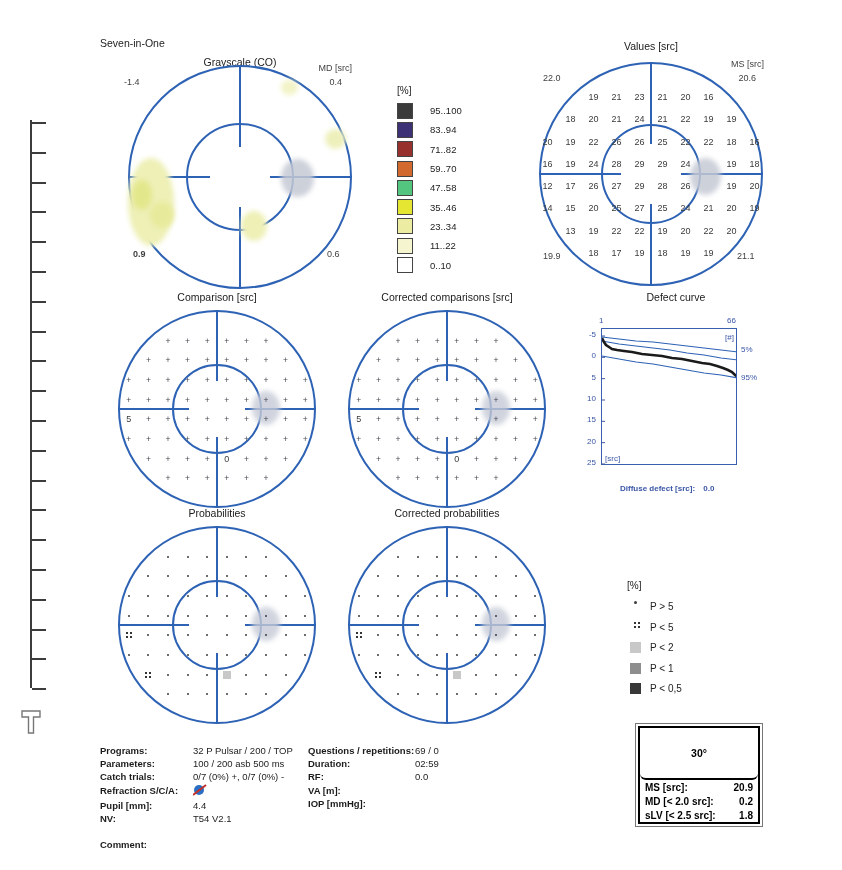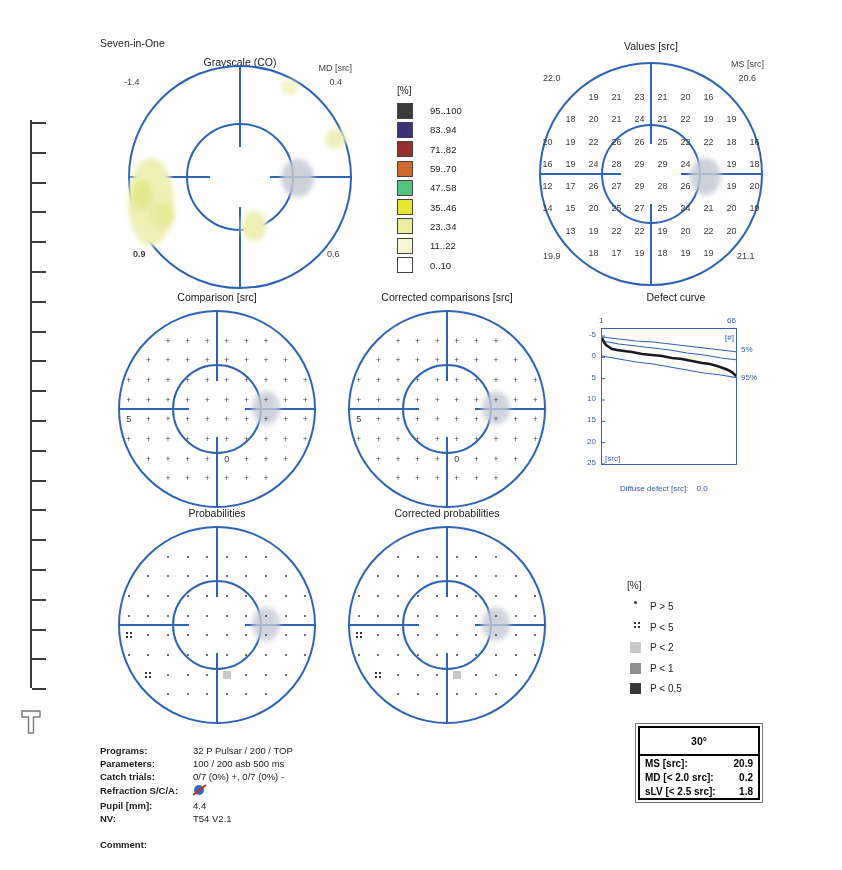--- a/index.html
+++ b/index.html
@@ -33,21 +33,21 @@
   .dc-box{position:absolute; left:601px; top:328px; width:136px; height:137px; border:1px solid #3a5fb0; background:#fff;}
   .dc-ylab{position:absolute; left:576px; width:20px; text-align:right; font-size:8px; color:var(--bluetext);}
   .dctext{position:absolute; font-size:8px; color:var(--bluetext); white-space:nowrap;}
   .thin{fill:none; stroke:#2d62b4; stroke-width:1.2;}
   .thick{fill:none; stroke:#1b1b1b; stroke-width:2.6;}
   .tick{stroke:#3a56a6; stroke-width:1;}
   .info{position:absolute; display:grid; font-size:9.5px; line-height:13.2px; color:#1c1c1c;}
   .inf-l{font-weight:bold; white-space:nowrap;}
   .inf-v{white-space:nowrap;}
   .sumbox{position:absolute; left:638px; top:726px; width:122px; border:2px solid #000; outline:1px solid #777; outline-offset:2px; background:#fff; font-size:10px; color:#000;}
-  .sumhead{text-align:center; font-weight:bold; border-bottom:2px solid #000; padding:7px 0; font-size:10.5px;}
+  .sumhead{text-align:center; font-weight:bold; border-bottom:2px solid #000; padding:19px 0; font-size:10.5px;border-radius:6px;}
   .sumrow{display:flex; justify-content:space-between; padding:1.5px 5px;}
   .ruler-line{position:absolute; left:30px; top:120px; width:2px; height:568px; background:#3c3c3c;}
   .ruler-ticks{position:absolute; left:32px; top:122px; width:14px; height:568px;
     background:repeating-linear-gradient(to bottom, #3c3c3c 0 2px, transparent 2px 29.8px);}
 </style>
 </head>
 <body>
 
 <div id="page">
 
@@ -424,21 +424,21 @@
         <line x1="0" x2="3" y1="71" y2="71" class="tick"></line>
         <line x1="0" x2="3" y1="92.33333333333333" y2="92.33333333333333" class="tick"></line>
         <line x1="0" x2="3" y1="113.66666666666667" y2="113.66666666666667" class="tick"></line>
         <line x1="0" x2="3" y1="135" y2="135" class="tick"></line>
       </svg>
   </div>
   <div class="dctext" style="left:712px; top:333px; width:22px; text-align:right;">[#]</div>
   <div class="dctext" style="left:605px; top:454px;">[src]</div>
   <div class="dctext" style="left:741px; top:345px;">5%</div>
   <div class="dctext" style="left:741px; top:373px;">95%</div>
-  <div class="dctext" style="left:620px; top:484px;">
+  <div class="dctext" style="left:620px; top:484px;font-weight:bold;">
     <span>Diffuse defect [src]:</span>
     <span style="padding-left:6px;">0.0</span>
   </div>
 
   <div class="ctitle" style="left:118px; top:507px; width:198px;">Probabilities</div>
   <div class="abs">
       <div class="ring" style="left: 118px; top: 526px; width: 198px; height: 198px;"></div>
       <div class="ring" style="left: 172px; top: 580px; width: 90px; height: 90px;"></div>
       <div class="bar" style="left: 216px; top: 526px; width: 2px; height: 71px;"></div>
       <div class="bar" style="left: 216px; top: 653px; width: 2px; height: 71px;"></div>
@@ -956,20 +956,32 @@
       <div class="inf-l">Refraction S/C/A:</div>
       <div class="inf-v"><svg width="14" height="12">
           <circle cx="6" cy="6" r="5" fill="#2a6fc4"></circle>
           <line x1="0" y1="11" x2="13" y2="1" stroke="#c23128" stroke-width="2"></line>
         </svg></div>
       <div class="inf-l">Pupil [mm]:</div>
       <div class="inf-v">4.4</div>
       <div class="inf-l">NV:</div>
       <div class="inf-v">T54 V2.1</div>
     </div>
+  <div class="info" style="left:308px; top:744px; grid-template-columns:107px auto;">
+      <div class="inf-l">Questions / repetitions:</div>
+      <div class="inf-v">69 / 0</div>
+      <div class="inf-l">Duration:</div>
+      <div class="inf-v">02:59</div>
+      <div class="inf-l">RF:</div>
+      <div class="inf-v">0.0</div>
+      <div class="inf-l">VA [m]:</div>
+      <div class="inf-v"></div>
+      <div class="inf-l">IOP [mmHg]:</div>
+      <div class="inf-v"></div>
+    </div>
   <div class="abs b" style="left:100px; top:839px; font-size:9.5px; color:#1c1c1c;">Comment:</div>
 
 <div class="dc-ylab" style="top: 330px;">-5</div>
     <div class="dc-ylab" style="top: 351.333px;">0</div>
     <div class="dc-ylab" style="top: 372.667px;">5</div>
     <div class="dc-ylab" style="top: 394px;">10</div>
     <div class="dc-ylab" style="top: 415.333px;">15</div>
     <div class="dc-ylab" style="top: 436.667px;">20</div>
     <div class="dc-ylab" style="top: 458px;">25</div>
   </div>

